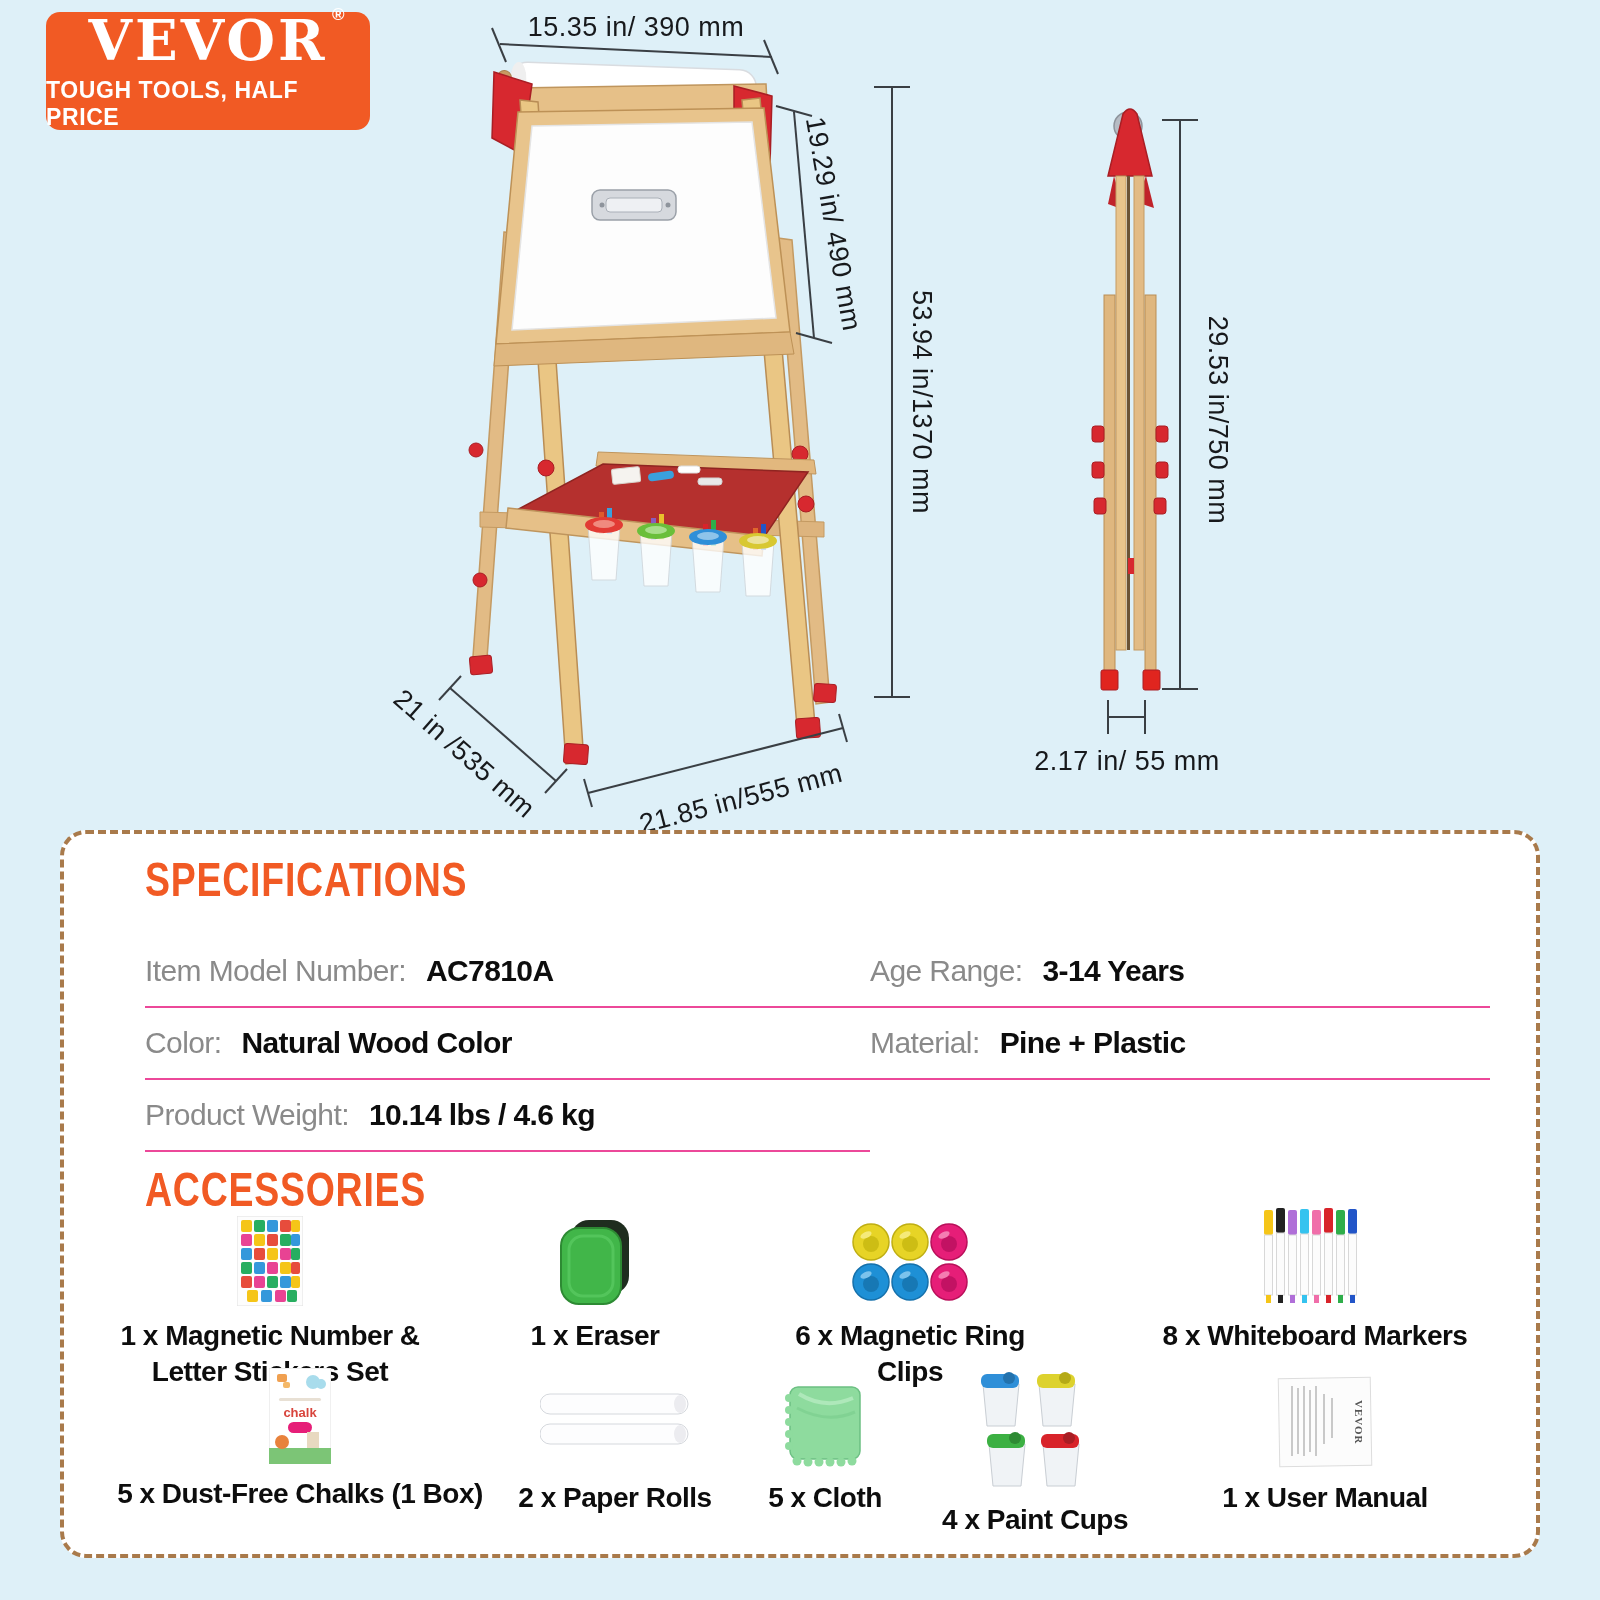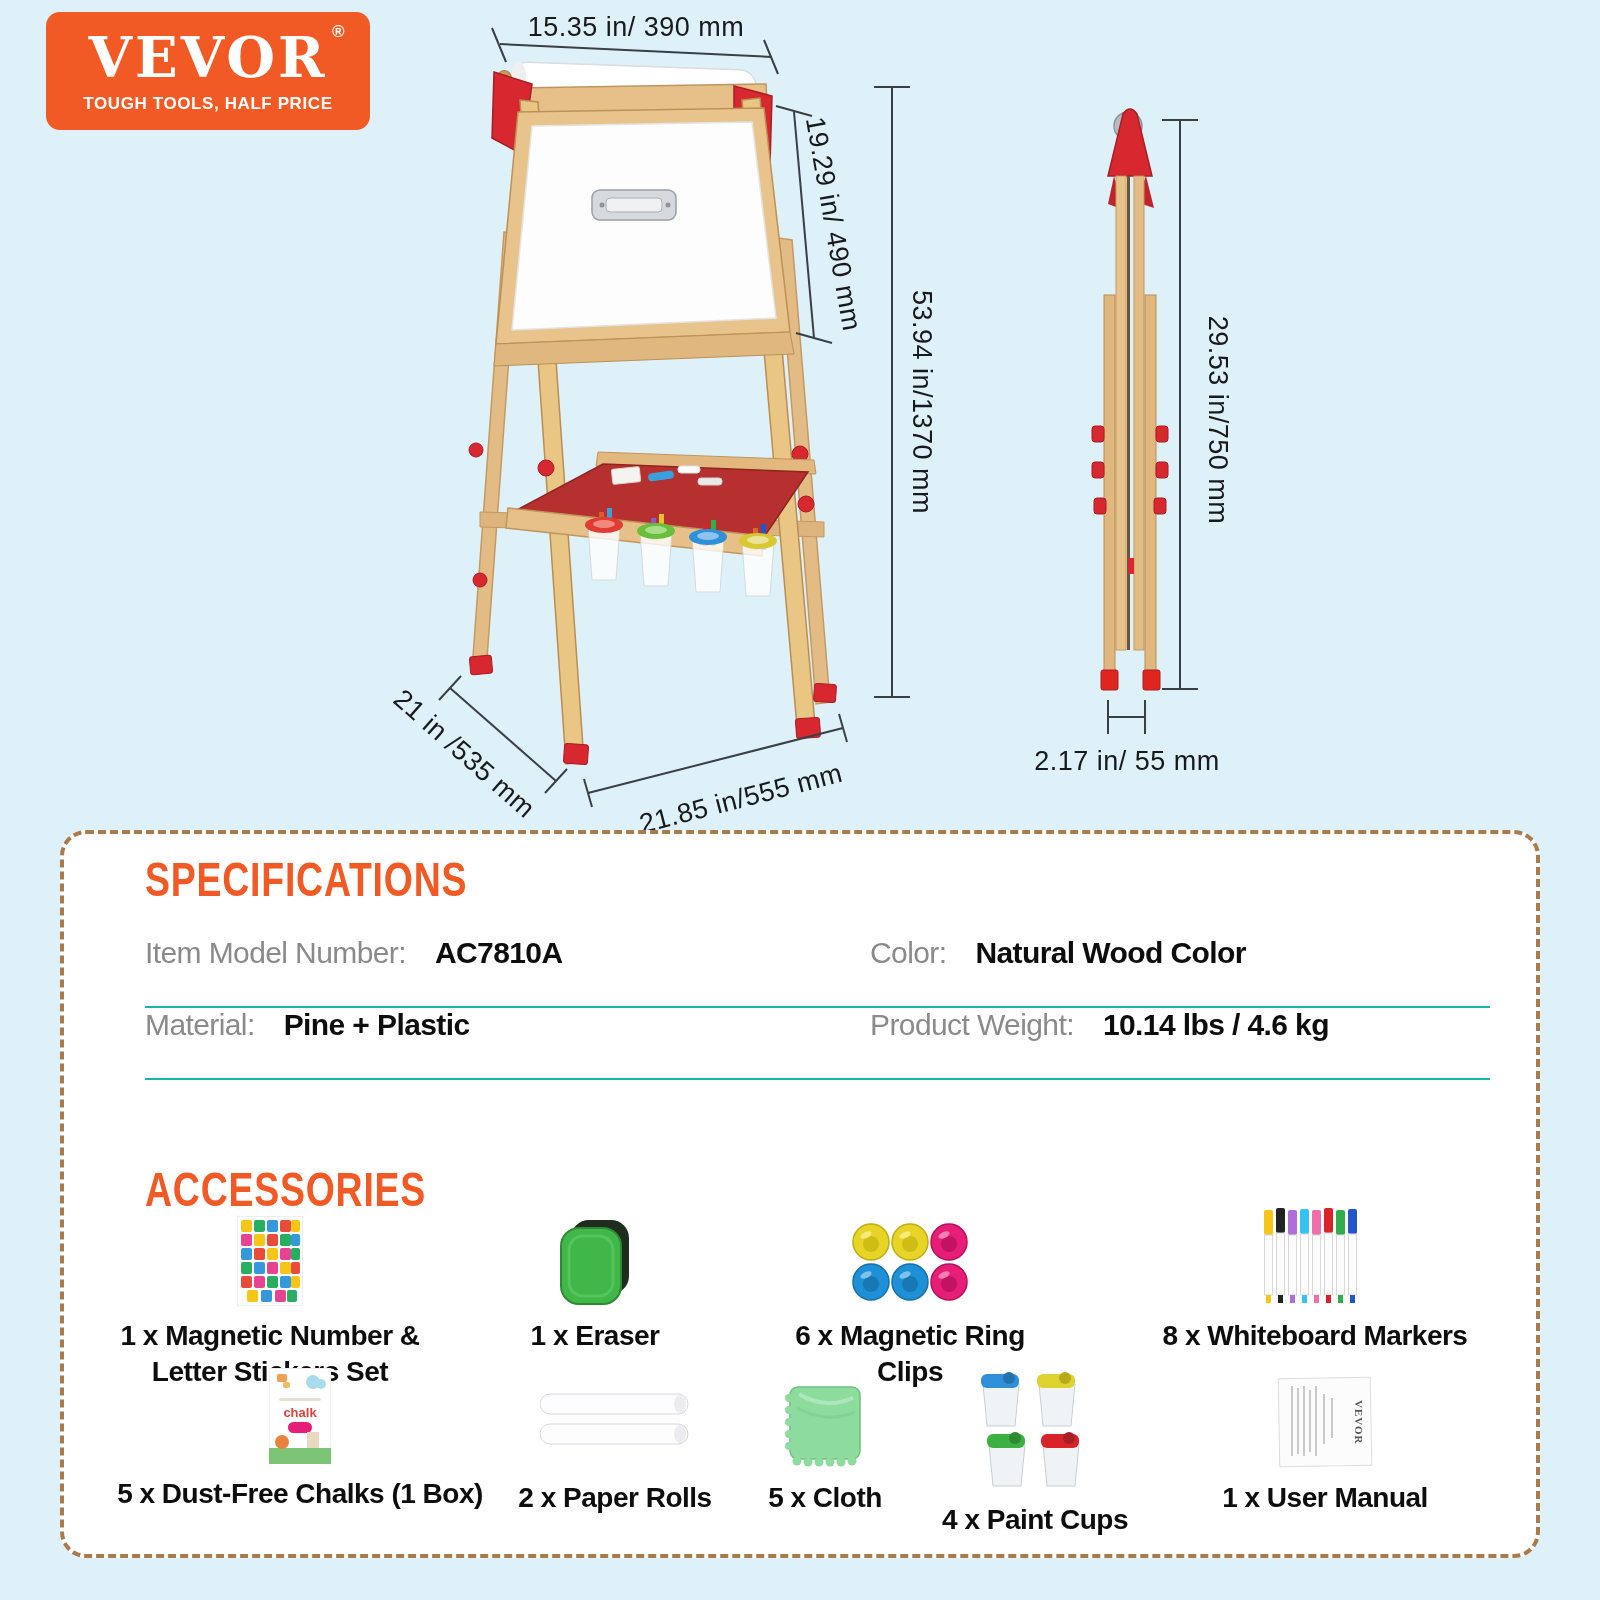--- a/index.html
+++ b/index.html
@@ -4,32 +4,32 @@
 <style>
   html,body{margin:0;padding:0;}
   body{font-family:"Liberation Sans",sans-serif;}
   #page{position:relative;width:1600px;height:1600px;background:#def0f8;overflow:hidden;padding-left:20px;}
 
   
   .logo-box{position:absolute;left:46px;top:12px;width:324px;height:118px;background:#f15a24;border-radius:14px;
     display:flex;flex-direction:column;align-items:center;justify-content:center;}
   .logo-word{font-family:"DejaVu Serif",serif;font-weight:bold;color:#fff;font-size:56px;letter-spacing:3px;line-height:1;position:relative;}
   .logo-reg{position:absolute;right:-20px;top:-6px;font-size:17px;font-family:"Liberation Sans",sans-serif;}
-  .logo-tagline{color:#fff;font-weight:bold;font-size:17px;letter-spacing:.6px;margin-top:9px;}
+  .logo-tagline{color:#fff;font-weight:bold;font-size:23px;letter-spacing:.6px;margin-top:9px;}
 
   
   .dim{position:absolute;white-space:nowrap;font-size:27px;color:#17191c;letter-spacing:.5px;}
 
   
   .card{position:absolute;left:60px;top:830px;width:1480px;height:728px;background:#ffffff;
     border:4px dashed #a97a4b;border-radius:26px;box-sizing:border-box;}
   .sec-title{position:absolute;left:145px;color:#f15a24;font-weight:800;font-size:48px;
     transform:scaleX(.78);transform-origin:left center;letter-spacing:1px;white-space:nowrap;}
   .spec-grid{position:absolute;left:145px;top:936px;width:1345px;display:grid;grid-template-columns:725px 1fr;}
-  .spec-cell{height:70px;display:flex;align-items:flex-start;border-bottom:2px solid #14b8a6;font-size:30px;letter-spacing:-.6px;gap:9px;}
+  .spec-cell{height:70px;display:flex;align-items:center;border-bottom:2px solid #ec4899;font-size:30px;letter-spacing:-.6px;}
   .spec-label{color:#8a8a8a;margin-right:20px;white-space:nowrap;}
   .spec-value{color:#0d0d0d;font-weight:bold;white-space:nowrap;}
 
   
   .acc-row{position:absolute;left:110px;width:1380px;display:flex;justify-content:space-between;}
   .acc-item{display:flex;flex-direction:column;align-items:center;}
   .acc-icon{height:92px;display:flex;align-items:flex-end;justify-content:center;}
   .acc-label{margin-top:12px;font-size:28px;font-weight:bold;color:#0d0d0d;text-align:center;line-height:1.3;letter-spacing:-.5px;}
 
   svg{display:block;}
@@ -198,20 +198,24 @@
   <div class="dim" style="left:741px;top:799px;transform:translate(-50%,-50%) rotate(-14.5deg)">21.85 in/555 mm</div>
 
   <div class="card"></div>
 
   <div class="sec-title" style="top:852px">SPECIFICATIONS</div>
 
   <div class="spec-grid">
     <div class="spec-cell">
       <span class="spec-label">Item Model Number:</span>
       <span class="spec-value">AC7810A</span>
+    </div>
+    <div class="spec-cell">
+      <span class="spec-label">Age Range:</span>
+      <span class="spec-value">3-14 Years</span>
     </div>
     <div class="spec-cell">
       <span class="spec-label">Color:</span>
       <span class="spec-value">Natural Wood Color</span>
     </div>
     <div class="spec-cell">
       <span class="spec-label">Material:</span>
       <span class="spec-value">Pine + Plastic</span>
     </div>
     <div class="spec-cell">

